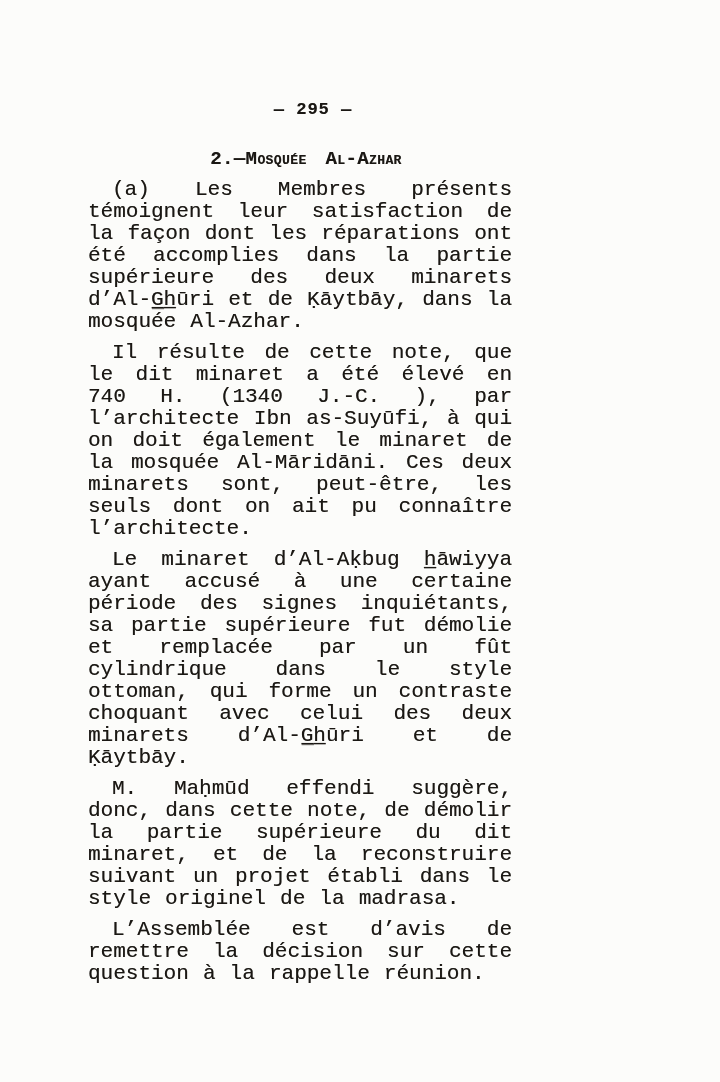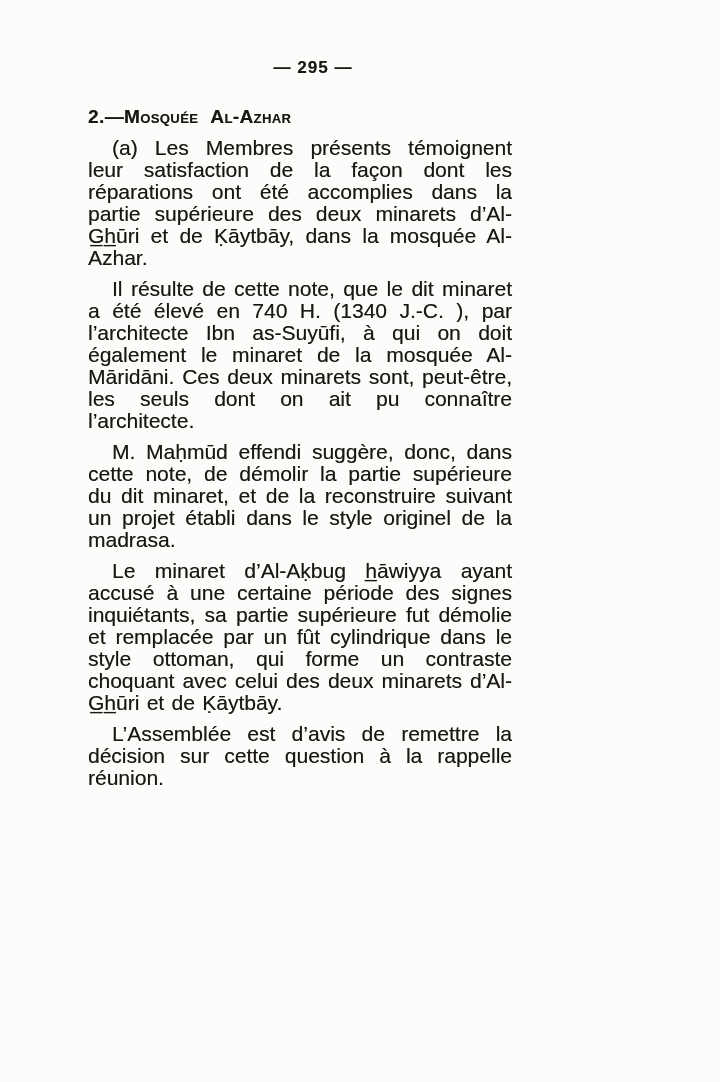--- a/index.html
+++ b/index.html
@@ -5,38 +5,38 @@
   html, body {
     margin: 0;
     padding: 0;
     background: #fcfcfa;
   }
   .page {
     position: relative;
     width: 612px;
     height: 1082px;
     box-sizing: border-box;
-    padding: 58px 88px 0 88px;
+    padding: 100px 88px 0 88px;
     background: #fcfcfa;
-    font-family: Liberation Sans, sans-serif;
+    font-family: Liberation Mono, monospace;
     color: #1a1713;
     overflow: hidden;
     text-shadow: 0.25px 0.25px 0 rgba(26,23,19,0.55);
   }
   .page-number {
     text-align: center;
     font-size: 17px;
     font-weight: 700;
     line-height: 20px;
     letter-spacing: 1px;
     margin: 0 0 0 14px;
   }
   .section-heading {
     margin: 28px 0 6px 0;
-    text-align: left;
+    text-align: center;
     font-variant: small-caps;
     font-weight: 700;
     font-size: 19px;
     line-height: 22px;
     letter-spacing: 0.4px;
     word-spacing: 7px;
   }
   .para {
     margin: 9px 12px 0 0;
     font-size: 21px;
@@ -51,21 +51,21 @@
 <body>
 
 <div class="page">
 
   <div class="page-number">— 295 —</div>
 
   <section>
     <h2 class="section-heading">2.—Mosquée Al-Azhar</h2>
     <p class="para">(a) Les Membres présents témoignent leur satisfaction de la façon dont les réparations ont été accomplies dans la partie supérieure des deux minarets d’Al-G̲h̲ūri et de Ḳāytbāy, dans la mosquée Al-Azhar.</p>
     <p class="para">Il résulte de cette note, que le dit minaret a été élevé en 740 H. (1340 J.-C. ), par l’architecte Ibn as-Suyūfi, à qui on doit également le minaret de la mosquée Al-Māridāni. Ces deux minarets sont, peut-être, les seuls dont on ait pu connaître l’architecte.</p>
+    <p class="para">Le minaret d’Al-Aḳbug h̲āwiyya ayant accusé à une certaine période des signes inquiétants, sa partie supérieure fut démolie et remplacée par un fût cylindrique dans le style ottoman, qui forme un contraste choquant avec celui des deux minarets d’Al-G̲h̲ūri et de Ḳāytbāy.</p>
     <p class="para">M. Maḥmūd effendi suggère, donc, dans cette note, de démolir la partie supérieure du dit minaret, et de la reconstruire suivant un projet établi dans le style originel de la madrasa.</p>
-    <p class="para">Le minaret d’Al-Aḳbug h̲āwiyya ayant accusé à une certaine période des signes inquiétants, sa partie supérieure fut démolie et remplacée par un fût cylindrique dans le style ottoman, qui forme un contraste choquant avec celui des deux minarets d’Al-G̲h̲ūri et de Ḳāytbāy.</p>
     <p class="para">L’Assemblée est d’avis de remettre la décision sur cette question à la rappelle réunion.</p>
   </section>
 
   <section>
   </section>
 
 </div>
 
 </body></html>

